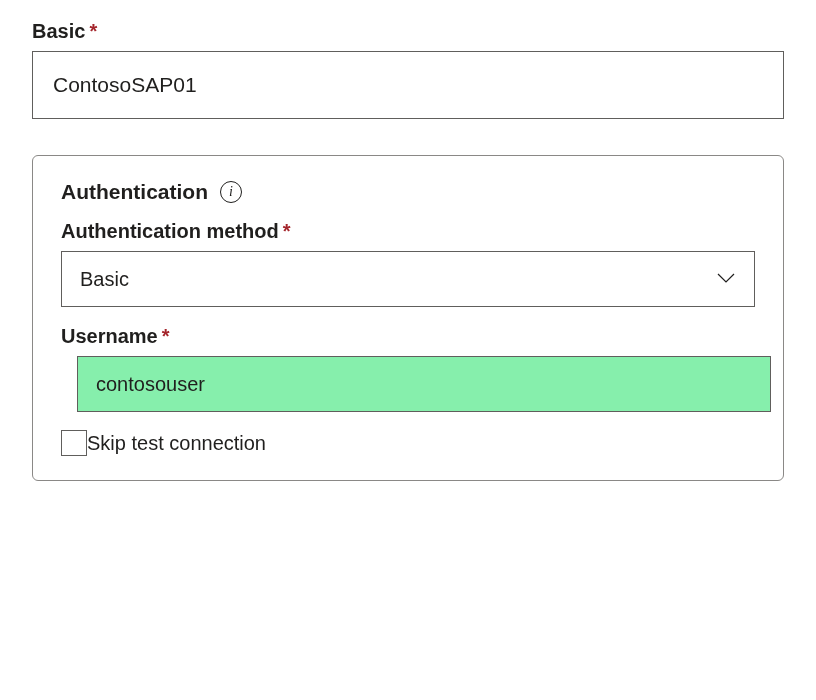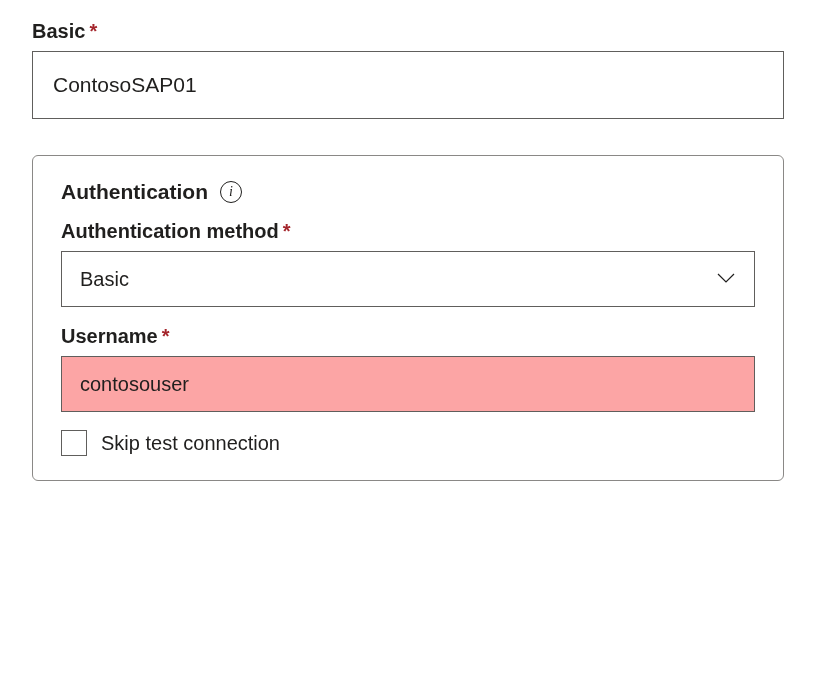--- a/index.html
+++ b/index.html
@@ -78,23 +78,24 @@
       margin-bottom: 18px;
     }
     .inner-input {
       width: 100%;
       height: 56px;
       padding: 0 18px;
       font-size: 20px;
       font-family: inherit;
       border: 1px solid #605e5c;
       border-radius: 0;
-      background: #fca5a5;
+      background: #86efac;
       color: #201f1e;
       outline: none;
+      margin-left: 16px;
     }
     .select-wrap {
       position: relative;
       margin-bottom: 18px;
     }
     .select-input {
       width: 100%;
       height: 56px;
       padding: 0 48px 0 18px;
       font-size: 20px;
@@ -115,21 +116,20 @@
       transform: translateY(-50%);
       pointer-events: none;
     }
     .password-dots {
       letter-spacing: 2px;
       font-size: 16px;
     }
     .checkbox-row {
       display: flex;
       align-items: center;
-      gap: 14px;
       margin-top: 6px;
     }
     .checkbox-box {
       width: 26px;
       height: 26px;
       border: 1px solid #605e5c;
       background: #ffffff;
       cursor: pointer;
       flex-shrink: 0;
     }

